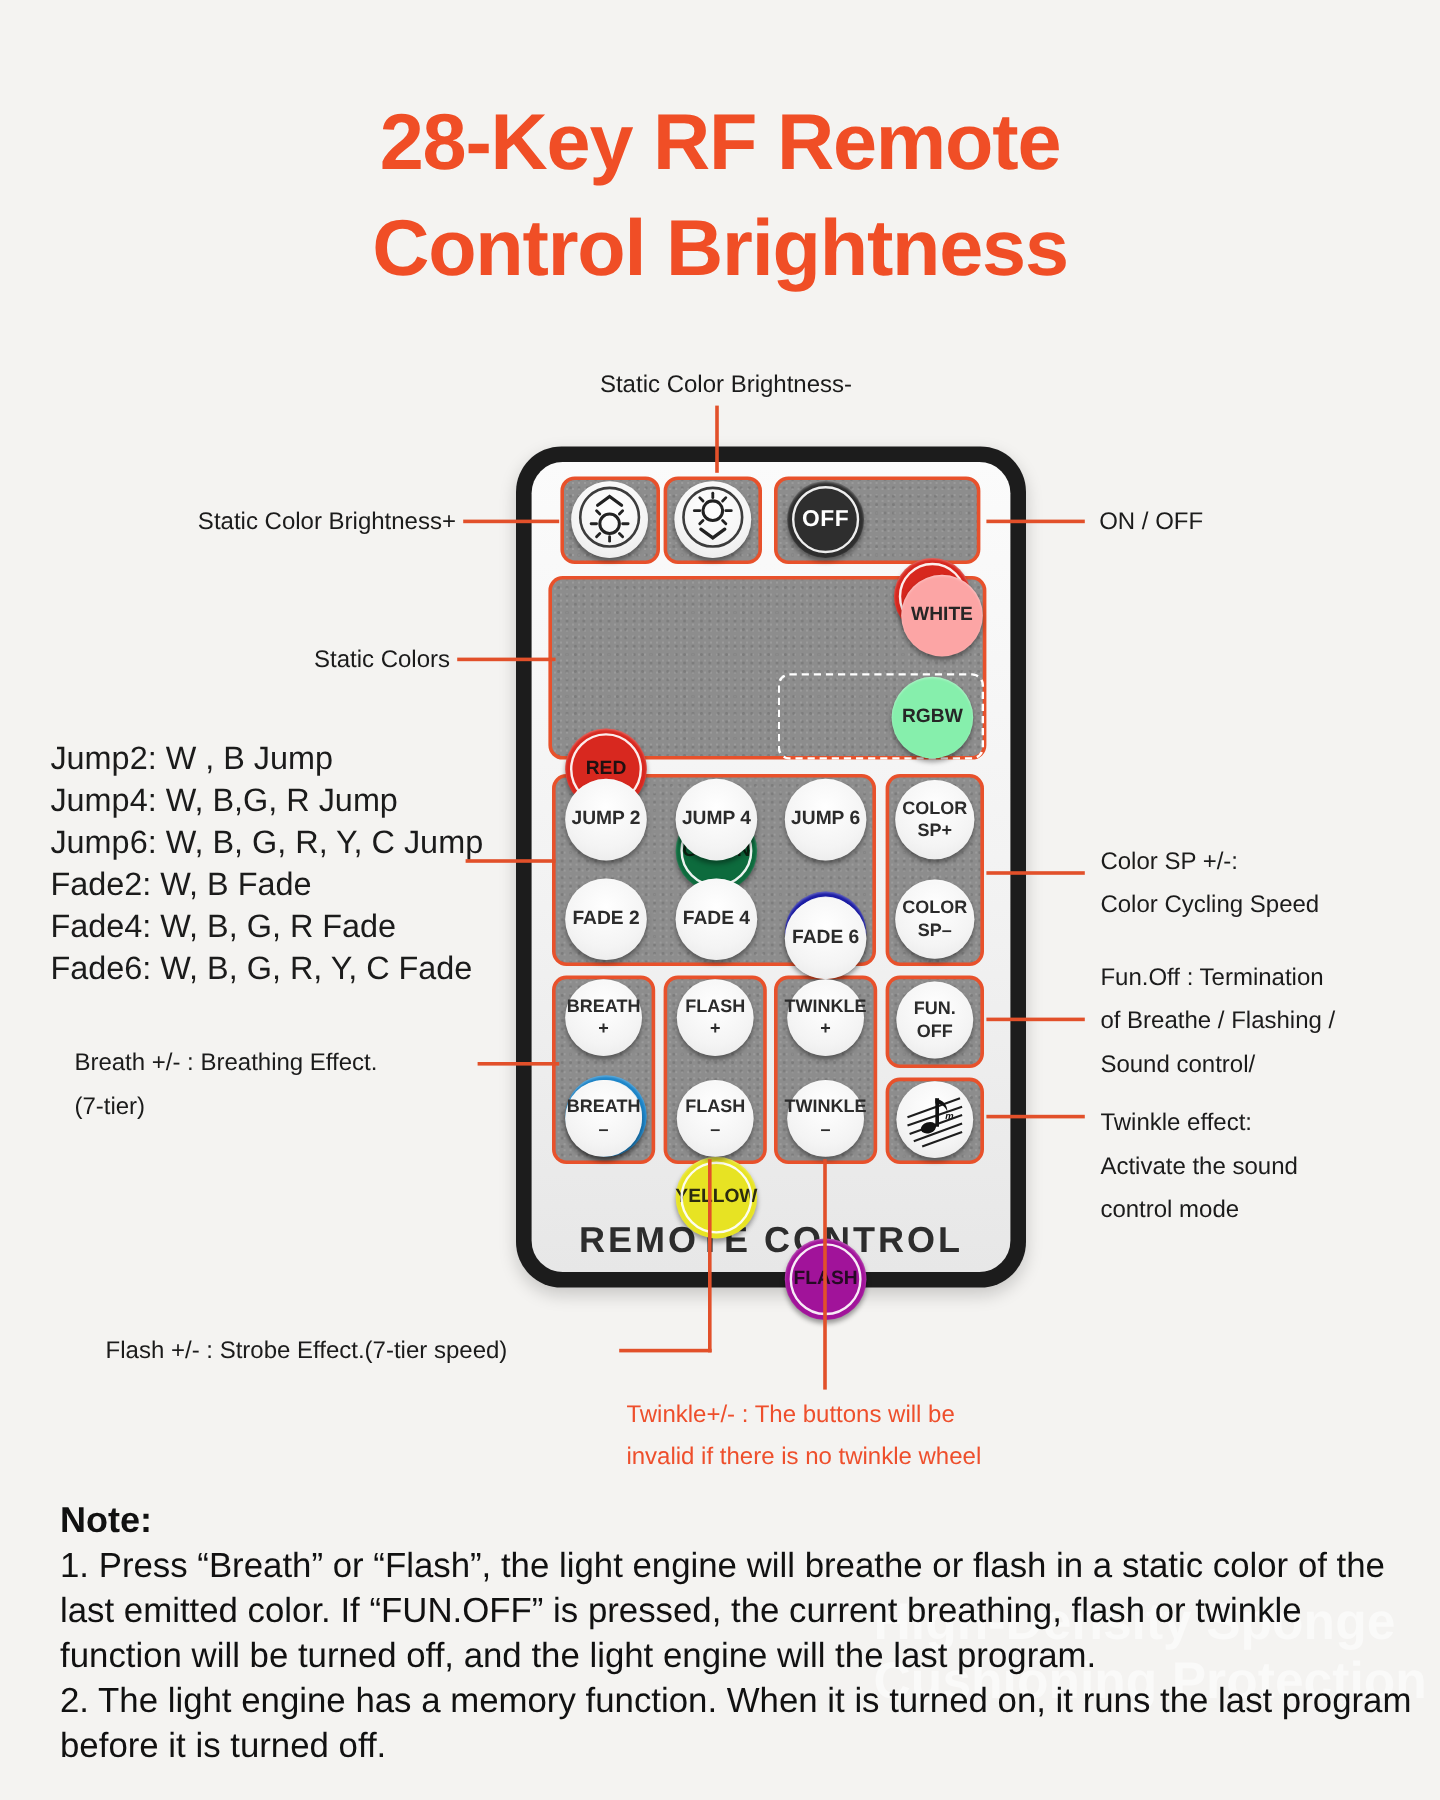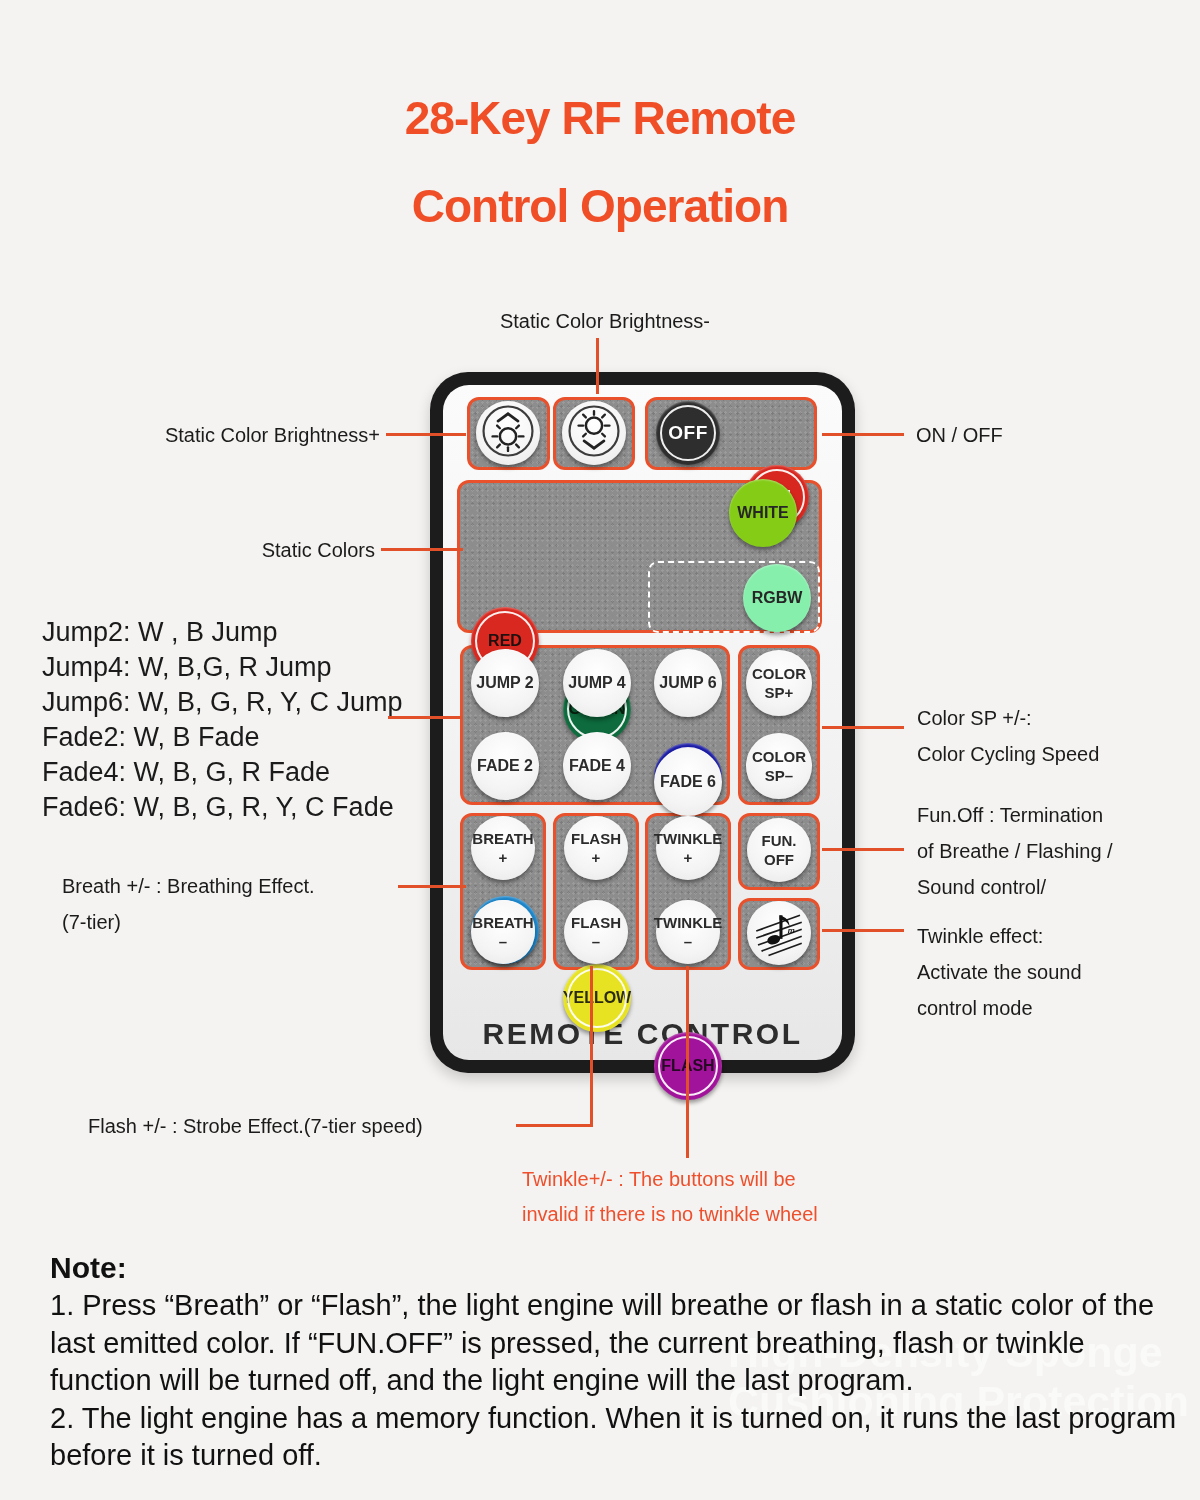--- a/index.html
+++ b/index.html
@@ -1,21 +1,21 @@
 <!DOCTYPE html>
 <html><head>
 <meta charset="utf-8">
 <style>
   html,body{margin:0;padding:0;}
   body{font-family:"Liberation Sans", sans-serif; background:#f4f3f1;}
   .canvas{position:relative;width:1200px;height:1500px;background:#f4f3f1;overflow:hidden;}
 
   
   .title{position:absolute;top:74px;left:0;width:1200px;text-align:center;
-         font-size:46px;line-height:88px;font-weight:bold;color:#f04e26;letter-spacing:-1px;z-index:2;}
+         font-size:66px;line-height:88px;font-weight:bold;color:#f04e26;letter-spacing:-1px;z-index:2;}
 
   
   .remote{position:absolute;left:430px;top:372px;width:425px;height:701px;
           background:#1c1c1c;border-radius:38px;z-index:1;
           box-shadow:0 6px 14px rgba(0,0,0,.18);}
   .remote .face{position:absolute;inset:13px;border-radius:26px;
           background:linear-gradient(180deg,#fbfbfb 0%,#f2f2f2 55%,#e7e7e7 100%);}
   .tile{position:absolute;background-color:#8d8d8d;
         background-image:radial-gradient(rgba(255,255,255,.12) 1px,transparent 1.3px),
                          radial-gradient(rgba(0,0,0,.12) 1px,transparent 1.3px);
@@ -50,21 +50,21 @@
   .watermark{position:absolute;left:728px;top:1328px;z-index:3;font-size:43px;font-weight:bold;
              line-height:49px;color:rgba(255,255,255,.55);white-space:nowrap;}
 </style>
 </head>
 <body>
 
 <div class="canvas">
 
   <div class="title">
     <div>28-Key RF Remote</div>
-    <div>Control Operation</div>
+    <div>Control Brightness</div>
   </div>
 
   <div class="watermark">
     <div>High-Density Sponge</div>
     <div>Cushioning Protection</div>
   </div>
 
   <div class="remote">
     <div class="face">
 
@@ -133,21 +133,21 @@
 
     <div class="key ringed k2" style="left: 41px; top: 107px; width: 68px; height: 68px; background-color: rgb(216, 40, 31); color: rgb(32, 16, 16); align-items: center;">
       <span>RED</span>
       </div>
     <div class="key ringed k2" style="left: 133px; top: 107px; width: 68px; height: 68px; background-color: rgb(13, 107, 61); color: rgb(9, 32, 15);">
       <span>GREEN</span>
       </div>
     <div class="key ringed k2" style="left: 224px; top: 107px; width: 68px; height: 68px; background-color: rgb(28, 29, 166); color: rgb(243, 243, 255);">
       <span>BLUE</span>
       </div>
-    <div class="key k2" style="left: 299px; top: 107px; width: 68px; height: 68px; background-color: #84cc16; color: rgb(38, 38, 38);">
+    <div class="key k2" style="left: 321px; top: 107px; width: 68px; height: 68px; background-color: #fca5a5; color: rgb(38, 38, 38);">
       <span>WHITE</span>
       </div>
     <div class="key ringed k2" style="left: 41px; top: 192px; width: 68px; height: 68px; background-color: rgb(29, 134, 202); color: rgb(12, 35, 51);">
       <span>CYAN</span>
       </div>
     <div class="key ringed k2" style="left: 133px; top: 192px; width: 68px; height: 68px; background-color: rgb(231, 227, 35); color: rgb(43, 43, 16);">
       <span>YELLOW</span>
       </div>
     <div class="key ringed k2" style="left: 224px; top: 192px; width: 68px; height: 68px; background-color: rgb(161, 19, 154); color: rgb(38, 10, 36);">
       <span>FLASH</span>

